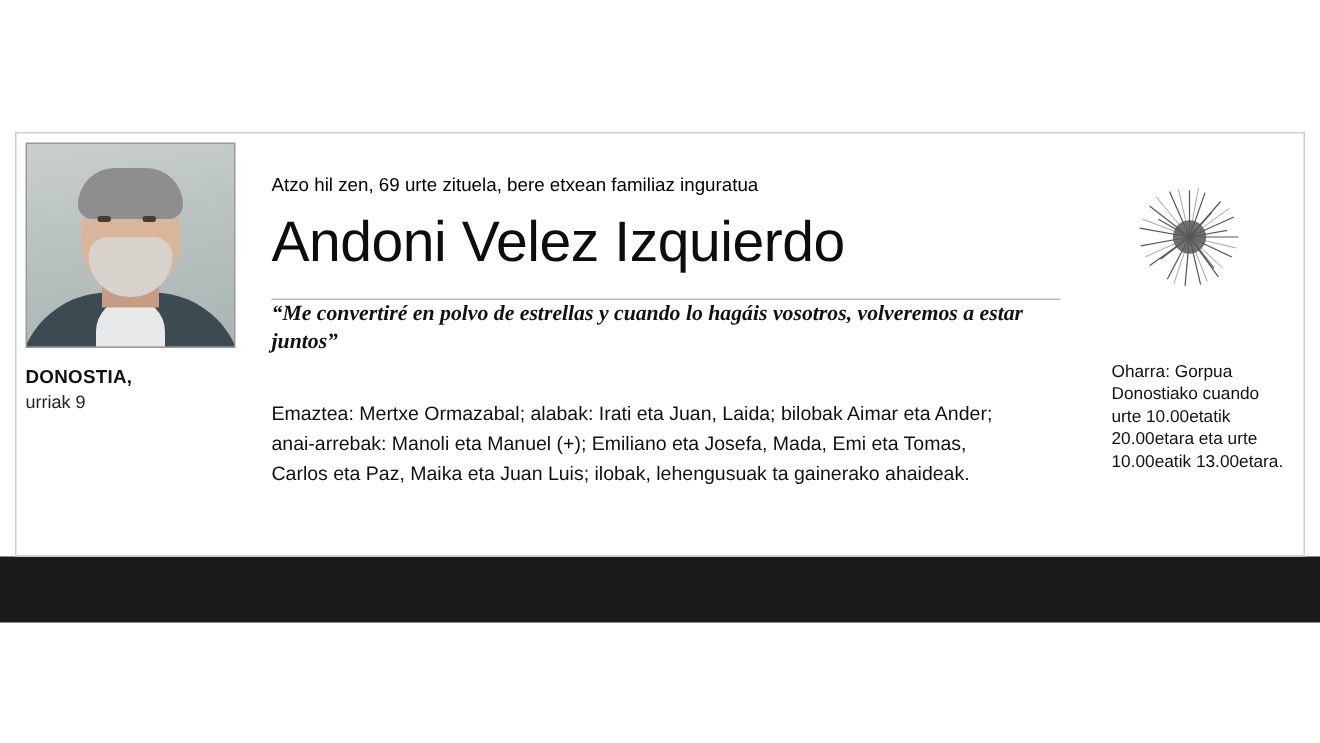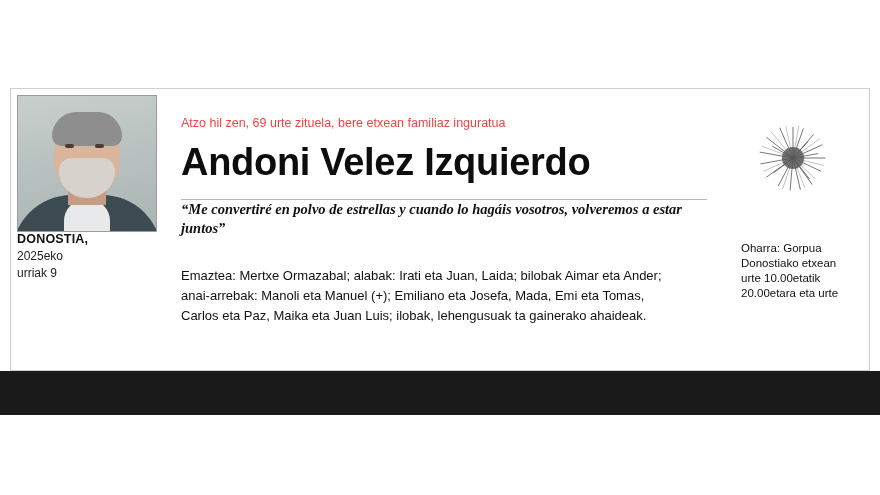--- a/index.html
+++ b/index.html
@@ -121,20 +121,21 @@
     position: absolute;
     top: 48px;
     width: 9px;
     height: 4px;
     background: #4a3a31;
     border-radius: 3px;
   }
   .portrait .eye.l { left: 47px; }
   .portrait .eye.r { left: 77px; }
   .city {
+    margin-top: 12px;
     font-size: 12.5px;
     font-weight: bold;
     letter-spacing: .2px;
     color: #111;
     line-height: 15px;
   }
   .date {
     margin-top: 2px;
     font-size: 12px;
     color: #222;
@@ -142,27 +143,27 @@
   }
   
   .mid-col {
     flex: 1 1 auto;
     padding: 26px 14px 0 18px;
     box-sizing: border-box;
     position: relative;
   }
   .kicker {
     font-size: 12.5px;
-    color: #ef4444;
+    color: #000000;
     line-height: 16px;
   }
   .deceased-name {
     margin-top: 8px;
     font-size: 38px;
-    font-weight: 700;
+    font-weight: 400;
     letter-spacing: -0.3px;
     color: #0d0d0d;
     line-height: 46px;
     white-space: nowrap;
   }
   .rule {
     margin-top: 14px;
     border-top: 1px solid #b9b9b9;
     width: 100%;
   }
@@ -217,21 +218,20 @@
         <div class="shoulders"></div>
         <div class="shirt"></div>
         <div class="neck"></div>
         <div class="head"></div>
         <div class="hair"></div>
         <div class="beard"></div>
         <div class="eye l"></div>
         <div class="eye r"></div>
       </div>
       <div class="city">DONOSTIA,</div>
-      <div class="date">2025eko</div>
       <div class="date">urriak 9</div>
     </div>
 
     <div class="mid-col">
       <div class="kicker">Atzo hil zen, 69 urte zituela, bere etxean familiaz inguratua</div>
       <div class="deceased-name">Andoni Velez Izquierdo</div>
       <div class="rule"></div>
       <div class="quote">“Me convertiré en polvo de estrellas y cuando lo hagáis vosotros, volveremos a estar juntos”</div>
       <div class="family">
         <div>Emaztea: Mertxe Ormazabal; alabak: Irati eta Juan, Laida; bilobak Aimar eta Ander;</div>
@@ -277,20 +277,21 @@
               <path d="M50 50 L10 68"></path>
                 <path d="M50 50 L8 34"></path>
                 <path d="M50 50 L20 14"></path>
               <path d="M50 50 L80 78"></path>
             </g>
           </g>
         </svg>
       </div>
       <div class="note">
         <div>Oharra: Gorpua</div>
-        <div>Donostiako etxean</div>
+        <div>Donostiako cuando</div>
         <div>urte 10.00etatik</div>
         <div>20.00etara eta urte</div>
+        <div>10.00eatik 13.00etara.</div>
       </div>
     </div>
 
   </div>
 </div>
 
 </body></html>

